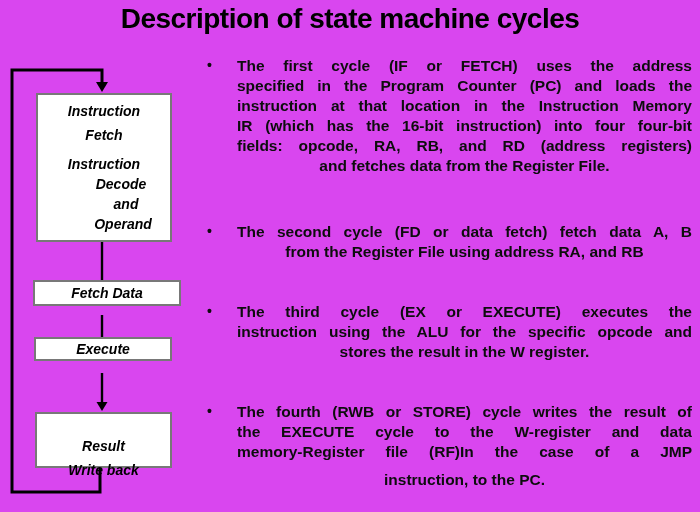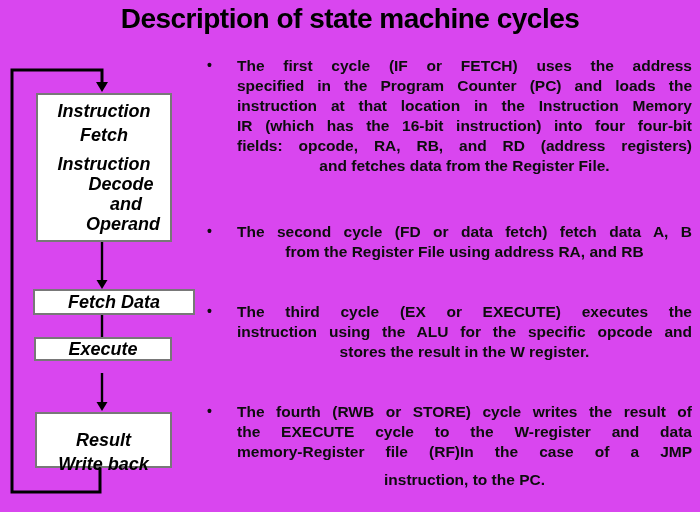--- a/index.html
+++ b/index.html
@@ -9,32 +9,32 @@
   }
   .title {
     position:absolute; top:3px; left:0; width:100%; margin:0;
     text-align:center; font-size:28px; font-weight:bold; letter-spacing:-0.5px;
     color:#000;
   }
   .flow-lines { position:absolute; left:0; top:0; pointer-events:none; }
   .box {
     position:absolute; box-sizing:border-box; background:#fff;
     border:2px solid #787878; font-weight:bold; font-style:italic;
-    font-size:18px; text-align:center; color:#000;
+    font-size:14px; text-align:center; color:#000;
   }
   .box1 { left:36px; top:93px; width:136px; height:149px; padding-top:6px; }
   .box1 .bl { line-height:20px; }
   .box1 .g1 { margin-top:4px; }
   .box1 .g2 { margin-top:9px; }
   .box1 .s4 { transform:translateX(17px); }
   .box1 .s5 { transform:translateX(22px); }
   .box1 .s6 { transform:translateX(19px); }
-  .box2 { left:33px; top:289px; width:162px; height:26px; line-height:22px; }
+  .box2 { left:33px; top:280px; width:148px; height:26px; line-height:22px; }
   .box3 { left:34px; top:337px; width:138px; height:24px; line-height:20px; }
-  .box4 { left:35px; top:412px; width:137px; height:56px; padding-top:14px; }
+  .box4 { left:35px; top:412px; width:137px; height:56px; padding-top:20px; }
   .box4 .bl { line-height:24px; }
   .bullets { position:absolute; left:205px; top:56px; width:487px; }
   .bullet {
     position:relative; padding-left:32px; font-size:15.5px; font-weight:bold;
     color:#0d0d0d;
   }
   .dot { position:absolute; left:2px; top:1px; font-size:14px; font-weight:bold; }
   .jline { text-align:justify; text-align-last:justify; line-height:20px; height:20px; overflow:hidden; }
   .lline { text-align:center; line-height:20px; }
   .mt46 { margin-top:46px; }

